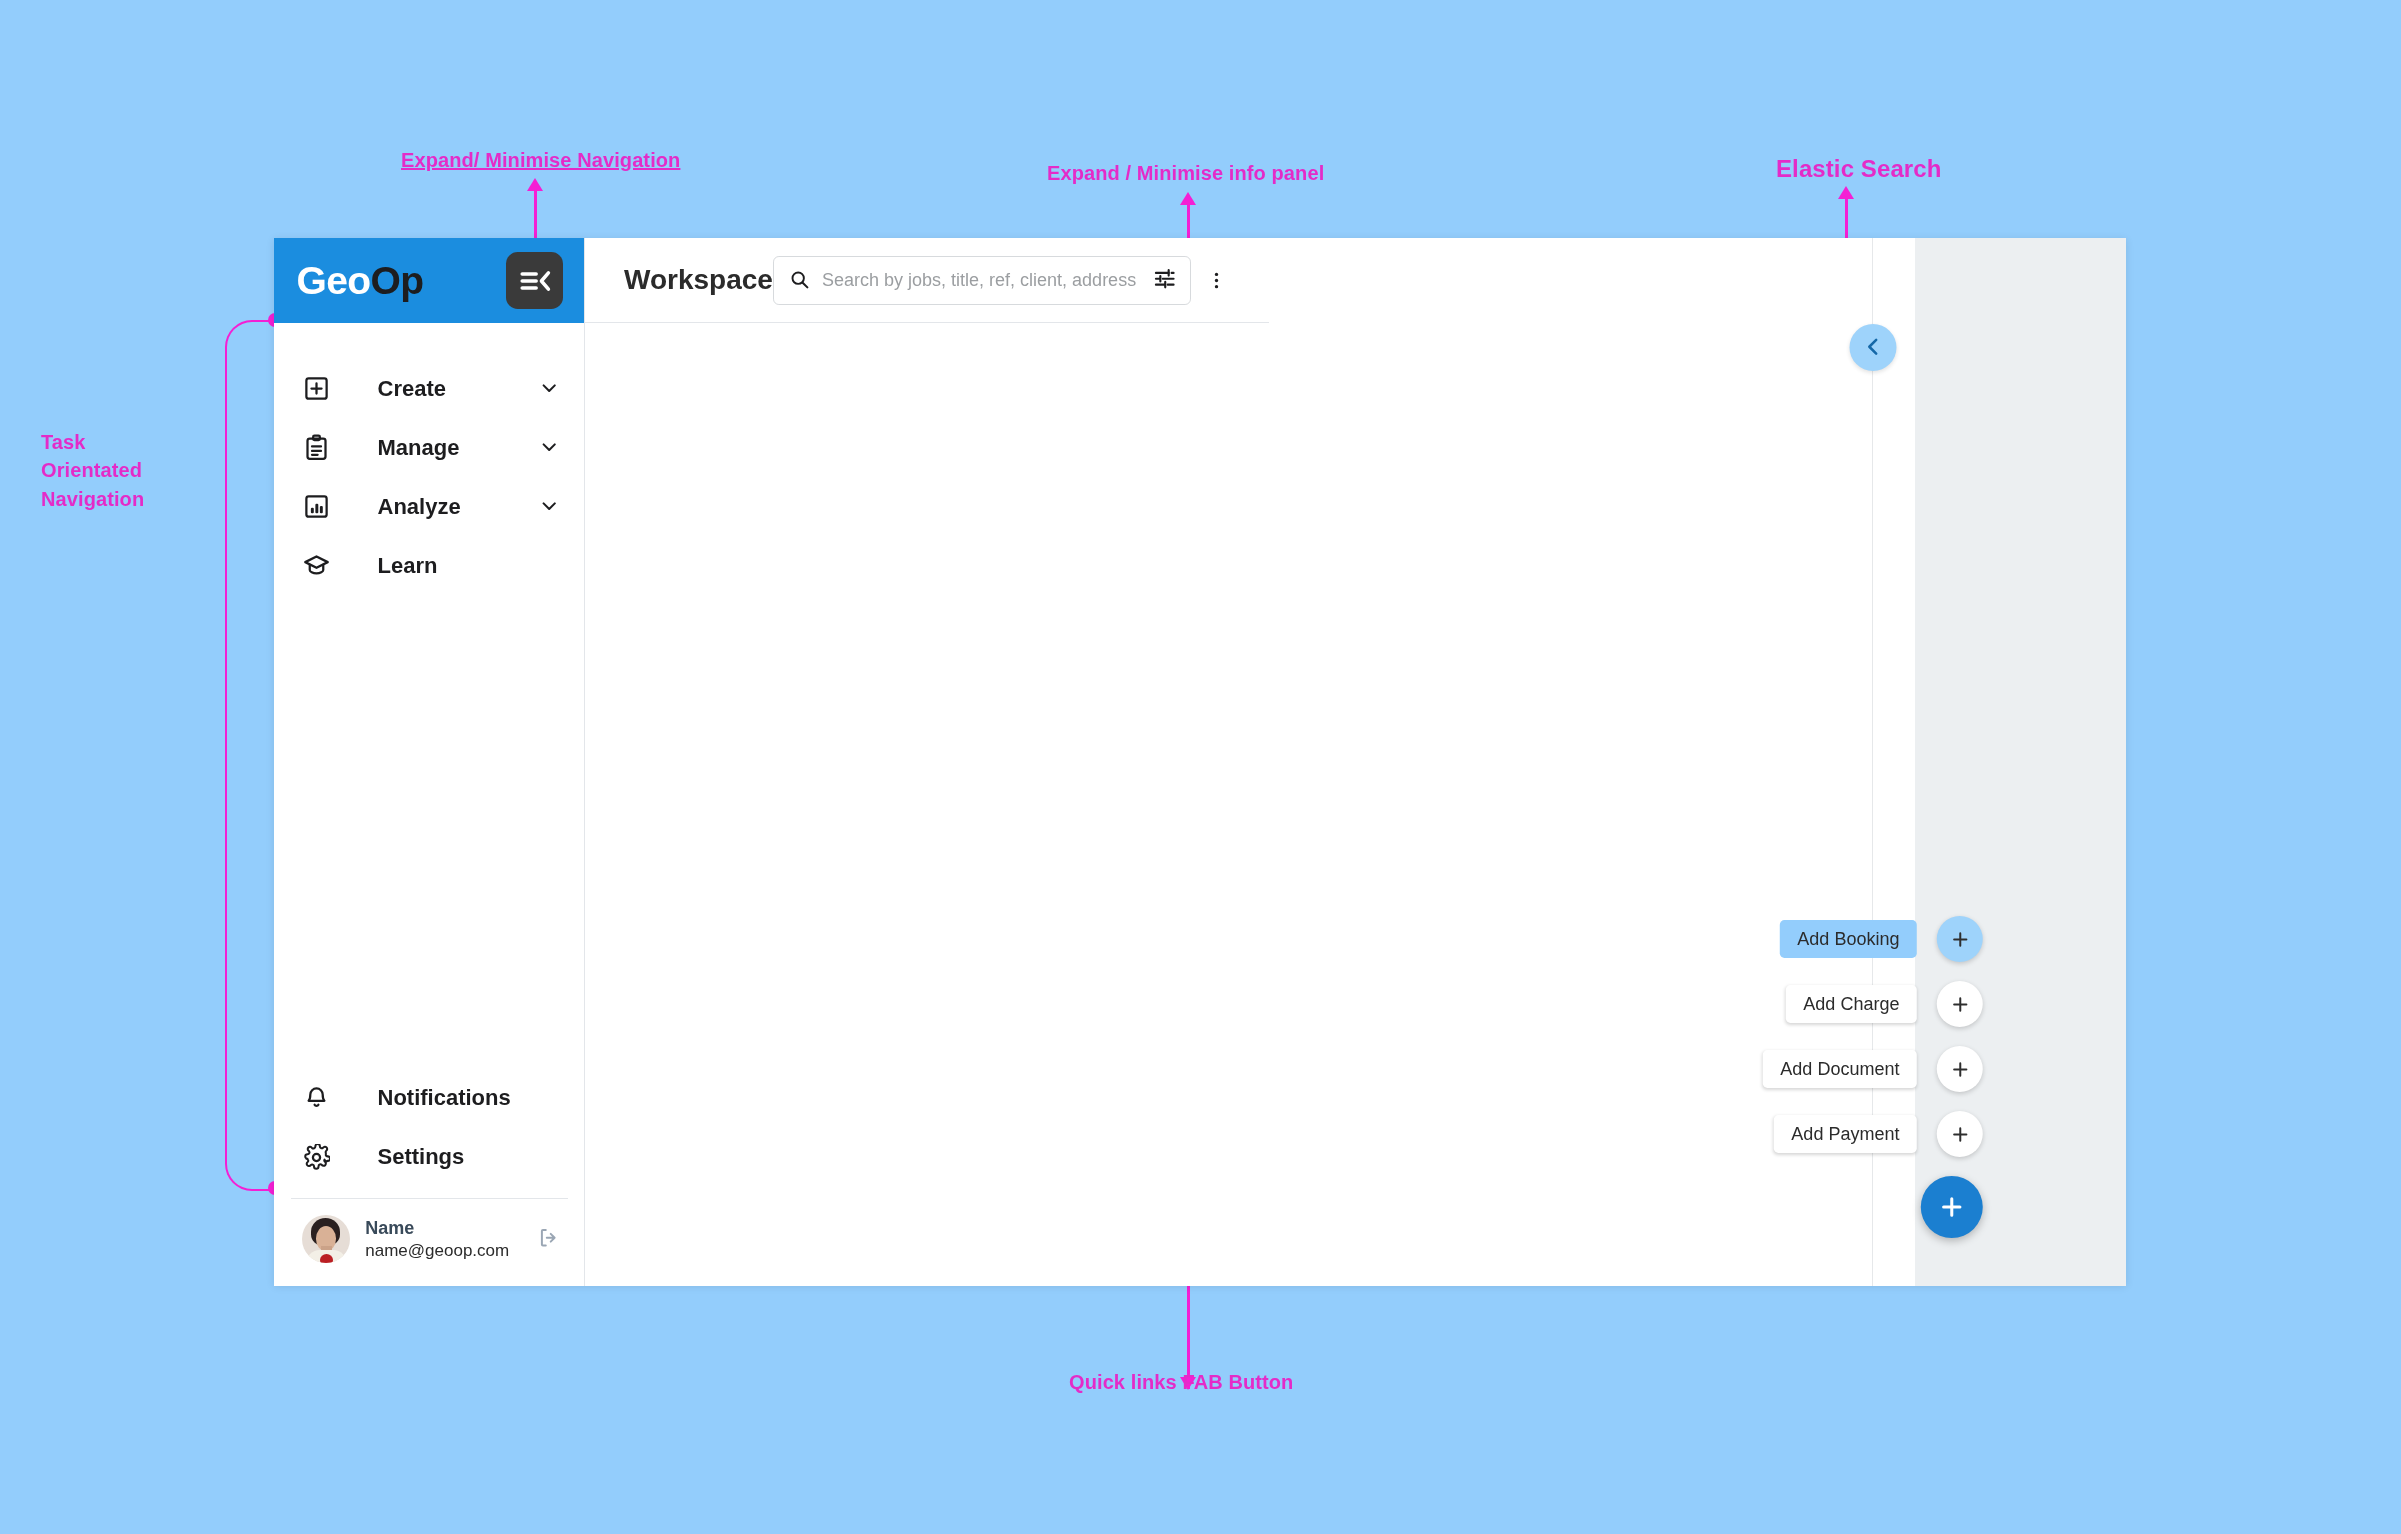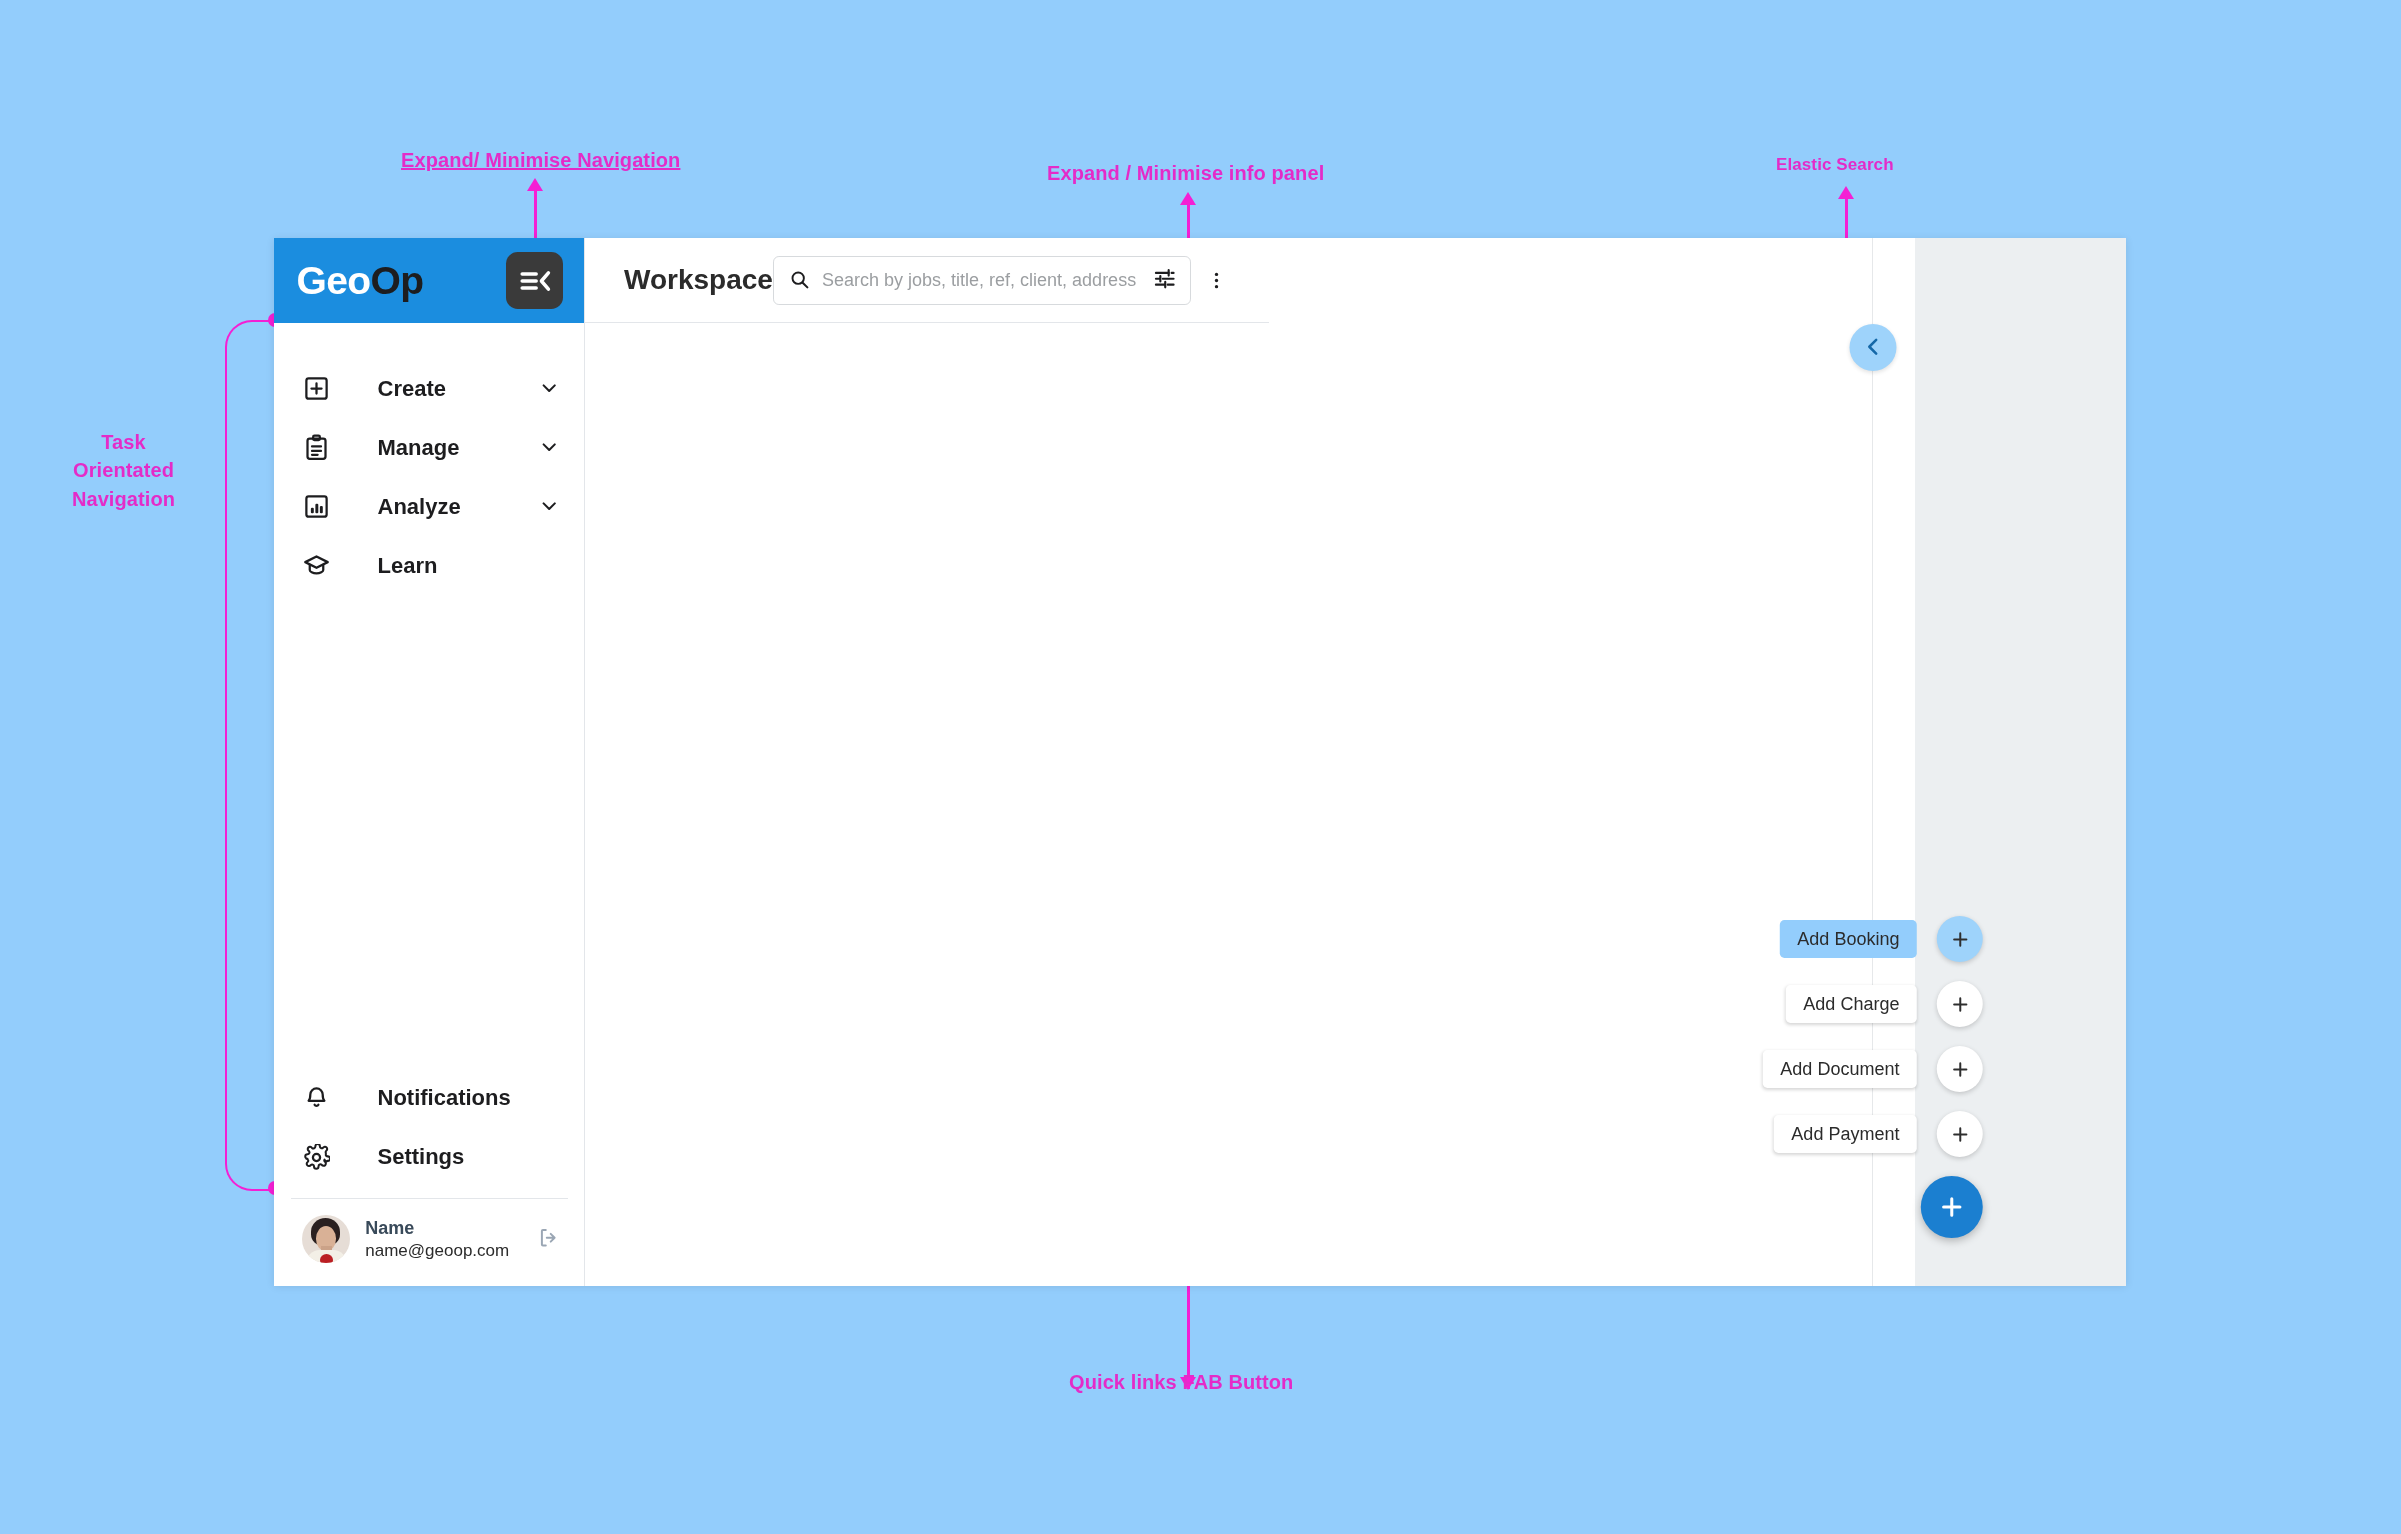--- a/index.html
+++ b/index.html
@@ -13,21 +13,21 @@
   .stage{position:absolute;inset:0;}
 
   
   .anno{
     position:absolute;
     color:#e42bc8;
     font-weight:700;
     letter-spacing:0.1px;
     white-space:nowrap;
   }
-  .anno.multi{white-space:normal;text-align:center;line-height:1.42;}
+  .anno.multi{white-space:normal;text-align:left;line-height:1.42;}
   .line{position:absolute;background:#f41fd4;}
   .vline{width:2.9px;}
   .hline{height:2.9px;}
   .dot{position:absolute;width:14px;height:14px;border-radius:50%;background:#f41fd4;}
   .arrow-up,.arrow-down,.arrow-left,.arrow-right{position:absolute;}
   .arrow-up{
     width:0;height:0;border-left:8.8px solid transparent;border-right:8.8px solid transparent;
     border-bottom:13px solid #f41fd4;
   }
   .arrow-down{
@@ -174,21 +174,21 @@
   <div class="anno" style="left:401px;top:149px;font-size:20px;text-decoration:underline;">Expand/ Minimise Navigation</div>
   <div class="line vline" style="left:534px;top:188px;height:65px;"></div>
   <div class="arrow-up" style="left:527px;top:178px;"></div>
   <div class="dot" style="left:529px;top:247px;"></div>
 
   <div class="anno" style="left:1047px;top:162px;font-size:20px;">Expand / Minimise info panel</div>
   <div class="line vline" style="left:1187px;top:203px;height:182px;"></div>
   <div class="arrow-up" style="left:1180px;top:192px;"></div>
   <div class="dot" style="left:1182px;top:376px;"></div>
 
-  <div class="anno" style="left:1776px;top:155px;font-size:17px;">Elastic Search</div>
+  <div class="anno" style="left:1776px;top:155px;font-size:24px;">Elastic Search</div>
   <div class="line vline" style="left:1845px;top:197px;height:69px;"></div>
   <div class="arrow-up" style="left:1838px;top:186px;"></div>
   <div class="dot" style="left:1840px;top:258px;"></div>
 
   <div class="anno multi" style="left:41px;top:428px;width:165px;font-size:20px;">
     <div>Task</div>
     <div>Orientated</div>
     <div>Navigation</div>
   </div>
   <div class="bracket" style="left:225px;top:320px;width:54px;height:871px;"></div>

